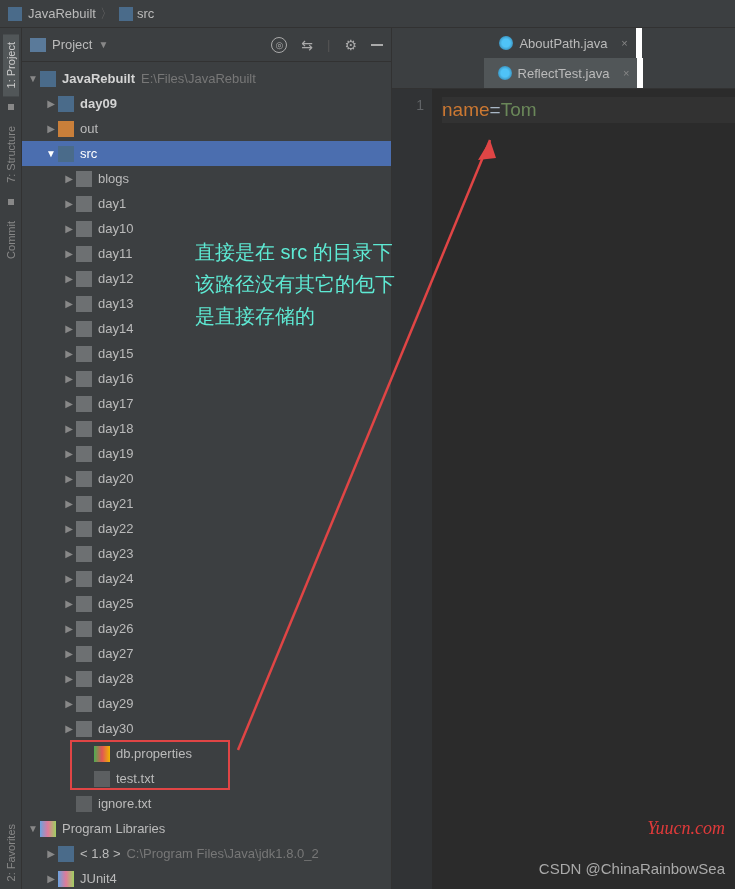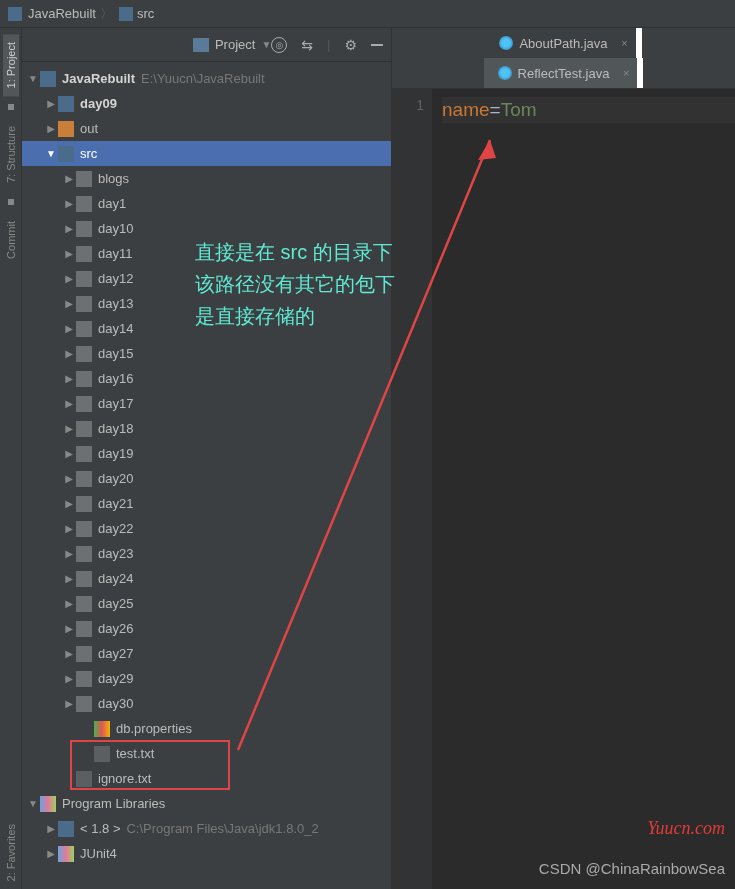--- a/index.html
+++ b/index.html
@@ -7,21 +7,21 @@
 .breadcrumb { height:28px; display:flex; align-items:center; padding:0 8px; background:#3c3f41; border-bottom:1px solid #323232; }
 .breadcrumb span.sep { margin:0 4px; color:#666; }
 .breadcrumb .proj-icon { width:14px; height:14px; background:#4a6b8a; margin-right:6px; }
 .breadcrumb .src-icon { width:14px; height:14px; background:#4a6b8a; margin-right:4px; margin-left:2px; }
 .main { display:flex; height:calc(100% - 28px); }
 .left-gutter { width:22px; background:#3c3f41; border-right:1px solid #323232; display:flex; flex-direction:column; align-items:center; padding-top:6px; gap:4px; }
 .gutter-tab { writing-mode:vertical-rl; transform:rotate(180deg); font-size:11px; color:#888; padding:8px 2px; cursor:pointer; }
 .gutter-tab.active { background:#515658; color:#ccc; }
 .gutter-square { width:6px; height:6px; background:#888; margin:4px 0; }
 .project-panel { width:370px; background:#3c3f41; border-right:1px solid #323232; display:flex; flex-direction:column; }
-.panel-header { height:34px; display:flex; align-items:center; padding:0 8px; background:#3c3f41; border-bottom:1px solid #323232; justify-content:flex-end; }
+.panel-header { height:34px; display:flex; align-items:center; padding:0 8px; background:#3c3f41; border-bottom:1px solid #323232; justify-content:space-between; }
 .panel-header-left { display:flex; align-items:center; gap:6px; }
 .panel-header-left .dropdown-icon { color:#888; font-size:10px; }
 .panel-header-right { display:flex; align-items:center; gap:14px; color:#aaa; }
 .panel-header-right span { cursor:pointer; }
 .tree { flex:1; overflow:auto; padding:4px 0; position:relative; }
 .tree-row { height:25px; display:flex; align-items:center; padding-left:0; white-space:nowrap; cursor:pointer; }
 .tree-row.selected { background:#4b6eaf; color:#fff; }
 .arrow { display:inline-flex; width:14px; justify-content:center; color:#888; font-size:10px; }
 .arrow.open::before { content:"▼"; }
 .arrow.closed::before { content:"▶"; }
@@ -102,21 +102,21 @@
         <span class="gear-icon"></span>
         <span class="dash-icon"></span>
       </div>
     </div>
 
     <div class="tree">
       <div class="tree-row indent0">
         <span class="arrow open"></span>
           <span class="ticon folder-blue"></span>
         <span class="label bold">JavaRebuilt</span>
-        <span class="path">E:\Yuucn\JavaRebuilt</span>
+        <span class="path">E:\Files\JavaRebuilt</span>
       </div>
       <div class="tree-row indent1">
         <span class="arrow closed"></span>
           <span class="ticon folder-blue"></span>
         <span class="label bold">day09</span>
       </div>
       <div class="tree-row indent1">
         <span class="arrow closed"></span>
           <span class="ticon folder-orange"></span>
         <span class="label">out</span>
@@ -219,20 +219,25 @@
           </div>
           <div class="tree-row indent2">
             <span class="arrow closed"></span>
             <span class="ticon folder-gray"></span>
             <span class="label">day26</span>
           </div>
           <div class="tree-row indent2">
             <span class="arrow closed"></span>
             <span class="ticon folder-gray"></span>
             <span class="label">day27</span>
+          </div>
+          <div class="tree-row indent2">
+            <span class="arrow closed"></span>
+            <span class="ticon folder-gray"></span>
+            <span class="label">day28</span>
           </div>
           <div class="tree-row indent2">
             <span class="arrow closed"></span>
             <span class="ticon folder-gray"></span>
             <span class="label">day29</span>
           </div>
           <div class="tree-row indent2">
             <span class="arrow closed"></span>
             <span class="ticon folder-gray"></span>
             <span class="label">day30</span>

